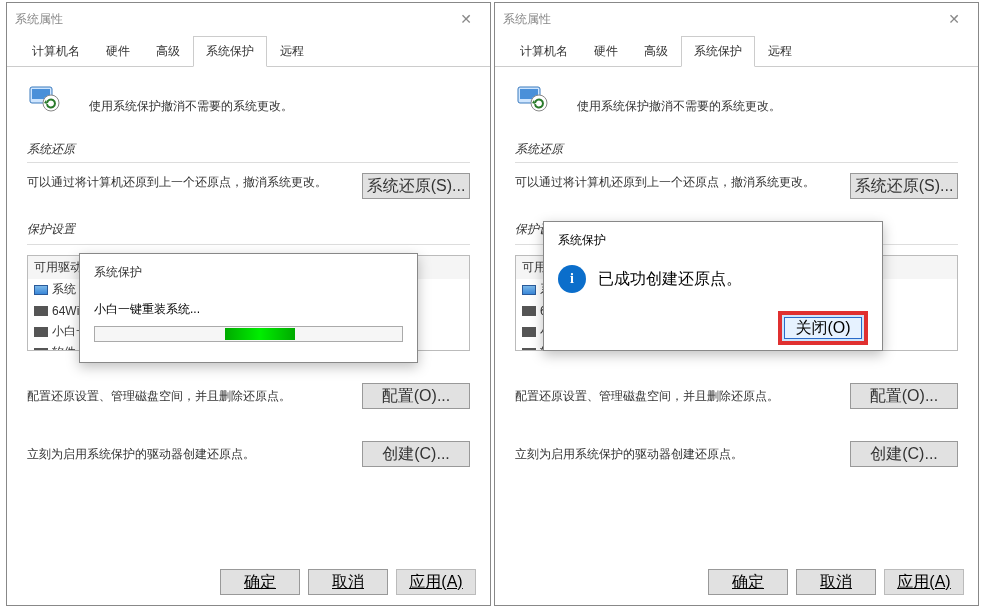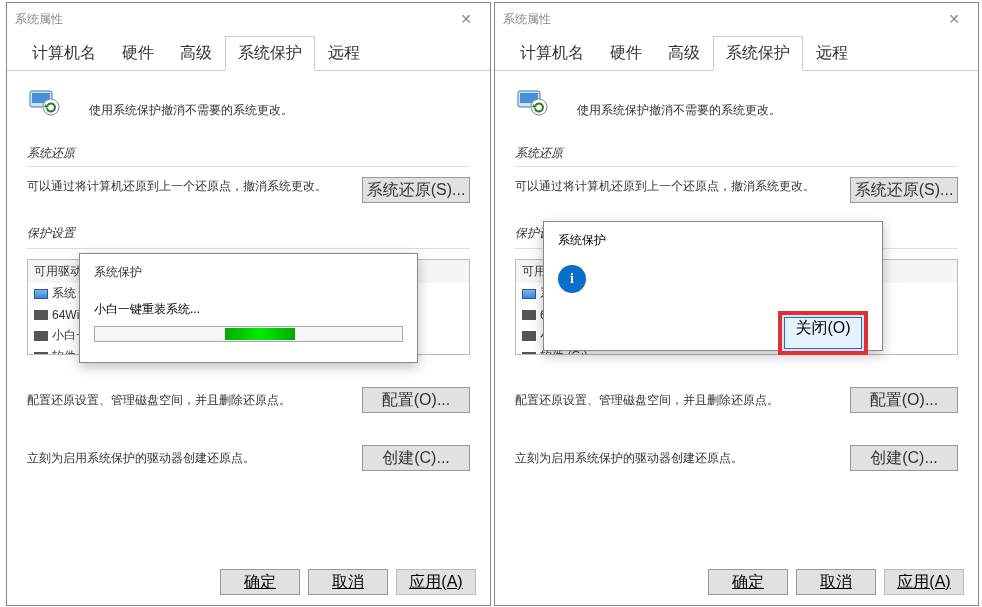--- a/index.html
+++ b/index.html
@@ -3,21 +3,21 @@
   <meta charset="utf-8">
   <style>
     * { margin:0; padding:0; box-sizing:border-box; font-family:"Microsoft YaHei","Segoe UI",sans-serif; }
     body { background:#fff; width:982px; height:607px; overflow:hidden; position:relative; }
     .window { position:absolute; width:485px; height:604px; border:1px solid #888; background:#fff; }
     .w-left { left:6px; top:2px; }
     .w-right { left:494px; top:2px; }
     .titlebar { height:32px; display:flex; align-items:center; padding:0 8px; color:#888; font-size:12px;gap:20px; }
     .titlebar .spacer { flex:1; }
     .close-x { font-size:14px; color:#888; padding:0 10px; }
-    .tabrow { display:flex; padding:0 12px; font-size:16px; border-bottom:1px solid #ccc; gap:0; position:relative; }
+    .tabrow { display:flex; padding:0 12px; font-size:12px; border-bottom:1px solid #ccc; gap:0; position:relative; }
     .tab { padding:6px 12px 6px; border:1px solid transparent; color:#333; position:relative; top:1px; }
     .tab.active { border:1px solid #ccc; border-bottom:1px solid #fff; background:#fff; }
     .body-area { padding:14px 20px 0 20px; font-size:12px; color:#333; }
     .intro { display:flex; gap:28px; align-items:flex-end; margin-bottom:26px; }
     .shield { width:34px; height:34px; flex-shrink:0; }
     .sect-title { font-size:12px; margin-top:8px; margin-bottom:4px;font-style:italic; }
     .hr { height:1px; background:#ddd; margin:0 0 10px 0; }
     .row { display:flex; align-items:flex-start; gap:10px; }
     .row .txt { flex:1; line-height:1.6; }
     .btn { min-width:108px; height:26px; border:1px solid #999; background:#e1e1e1; font-size:16px; text-align:center; line-height:24px; }
@@ -47,21 +47,21 @@
     .progress-track { height:16px; border:1px solid #aaa; background:#f6f6f6; position:relative; }
     .progress-fill { position:absolute; left:130px; top:1px; width:70px; height:12px; background:linear-gradient(90deg,#0a0,#0e0,#0a0); }
 
     
     .info-modal { left:48px; top:218px; width:340px; height:130px; padding:10px 14px; }
     .info-title { font-size:12px; margin-bottom:16px; }
     .info-body { display:flex; align-items:center; gap:12px; margin-bottom:18px; }
     .info-ico { width:28px; height:28px; border-radius:50%; background:#0b6ecb; display:flex; align-items:center; justify-content:center; color:#fff; font-weight:bold; font-family:Georgia,serif; font-size:14px; }
     .info-btn-wrap { display:flex; justify-content:flex-end; }
     .highlight { border:4px solid #e03030; background:#cde6fc; display:inline-block; padding:2px; }
-    .highlight .btn { border:1px solid #2a6ac8; background:#e6f2ff; min-width:78px; height:32px; line-height:20px; }
+    .highlight .btn { border:1px solid #2a6ac8; background:#e6f2ff; min-width:78px; height:22px; line-height:20px; }
     .u { text-decoration:underline; }
   </style>
 </head>
 <body>
 
 <div class="window w-left">
   <div class="titlebar">
     <span>系统属性</span>
     <span class="spacer"></span>
     <span class="close-x">✕</span>
@@ -238,20 +238,21 @@
   <div class="bottom-bar">
     <div class="btn">确定</div>
     <div class="btn">取消</div>
     <div class="btn disabled"><span class="u">应用(A)</span></div>
   </div>
 
   <div class="modal info-modal">
     <div class="info-title">系统保护</div>
     <div class="info-body">
       <div class="info-ico">i</div>
+      <div>已成功创建还原点。</div>
     </div>
     <div class="info-btn-wrap">
       <span class="highlight">
         <div class="btn">关闭(O)</div>
       </span>
     </div>
   </div>
 </div>
 
 </body></html>

